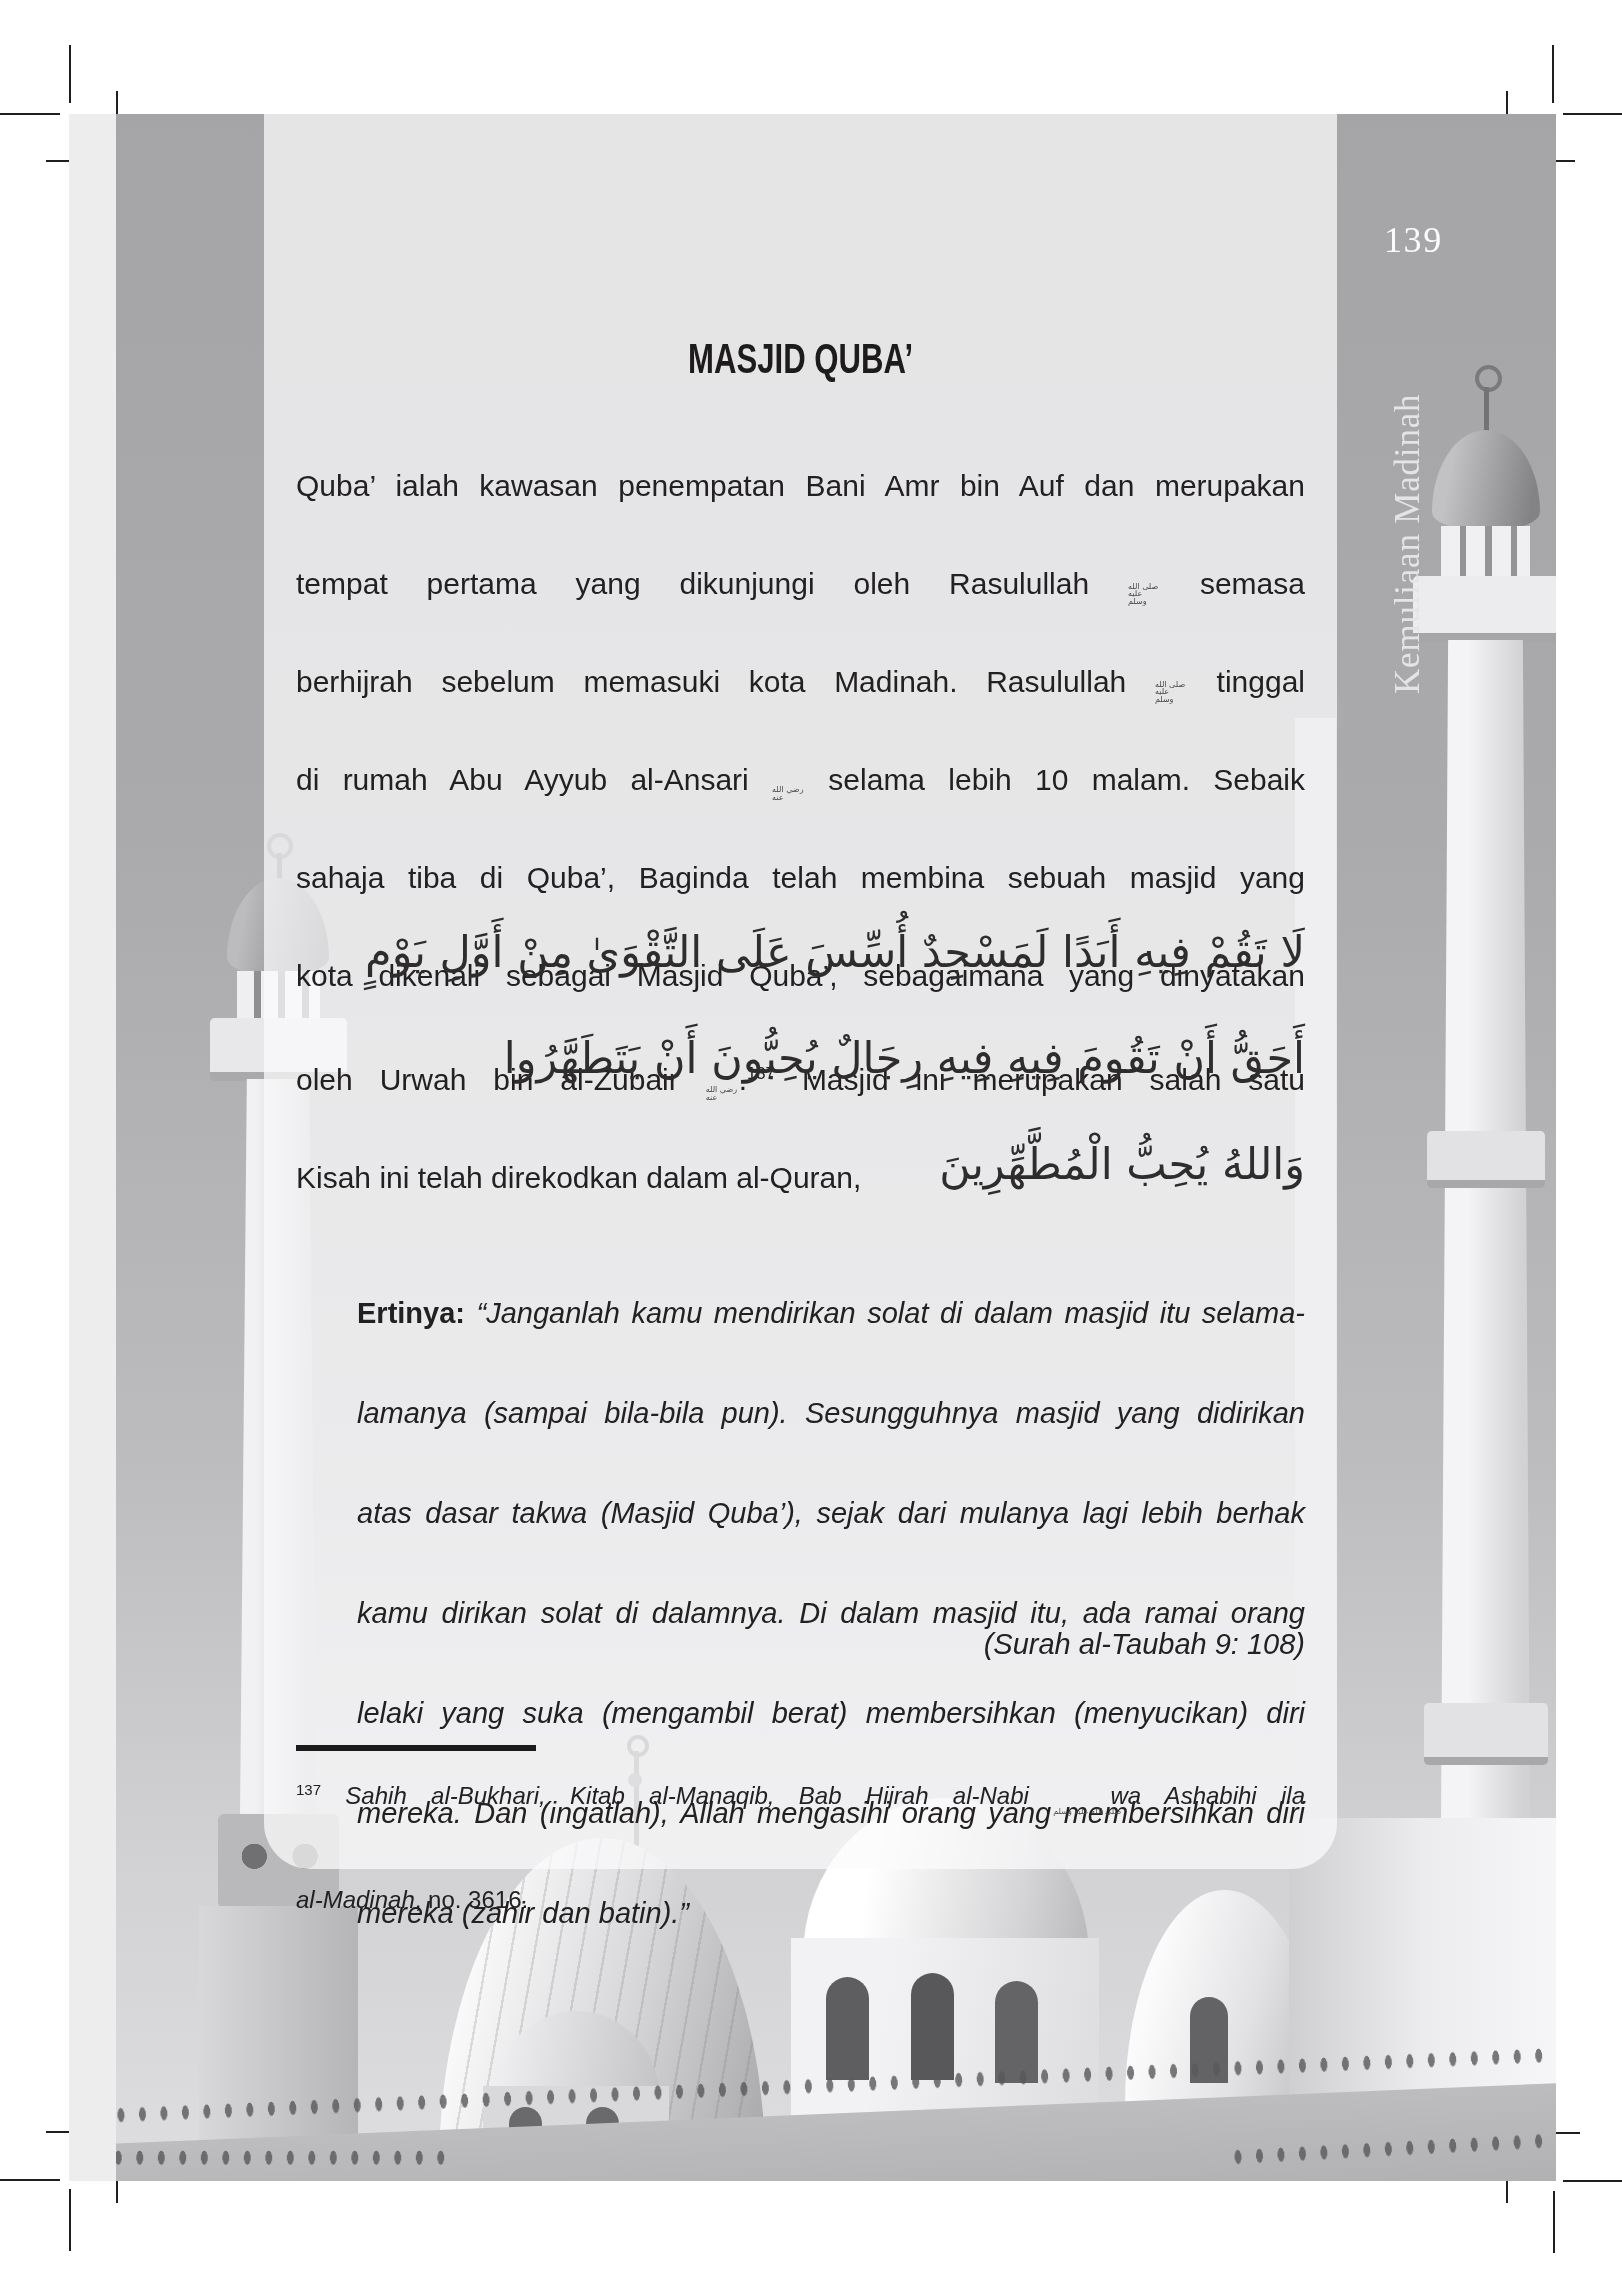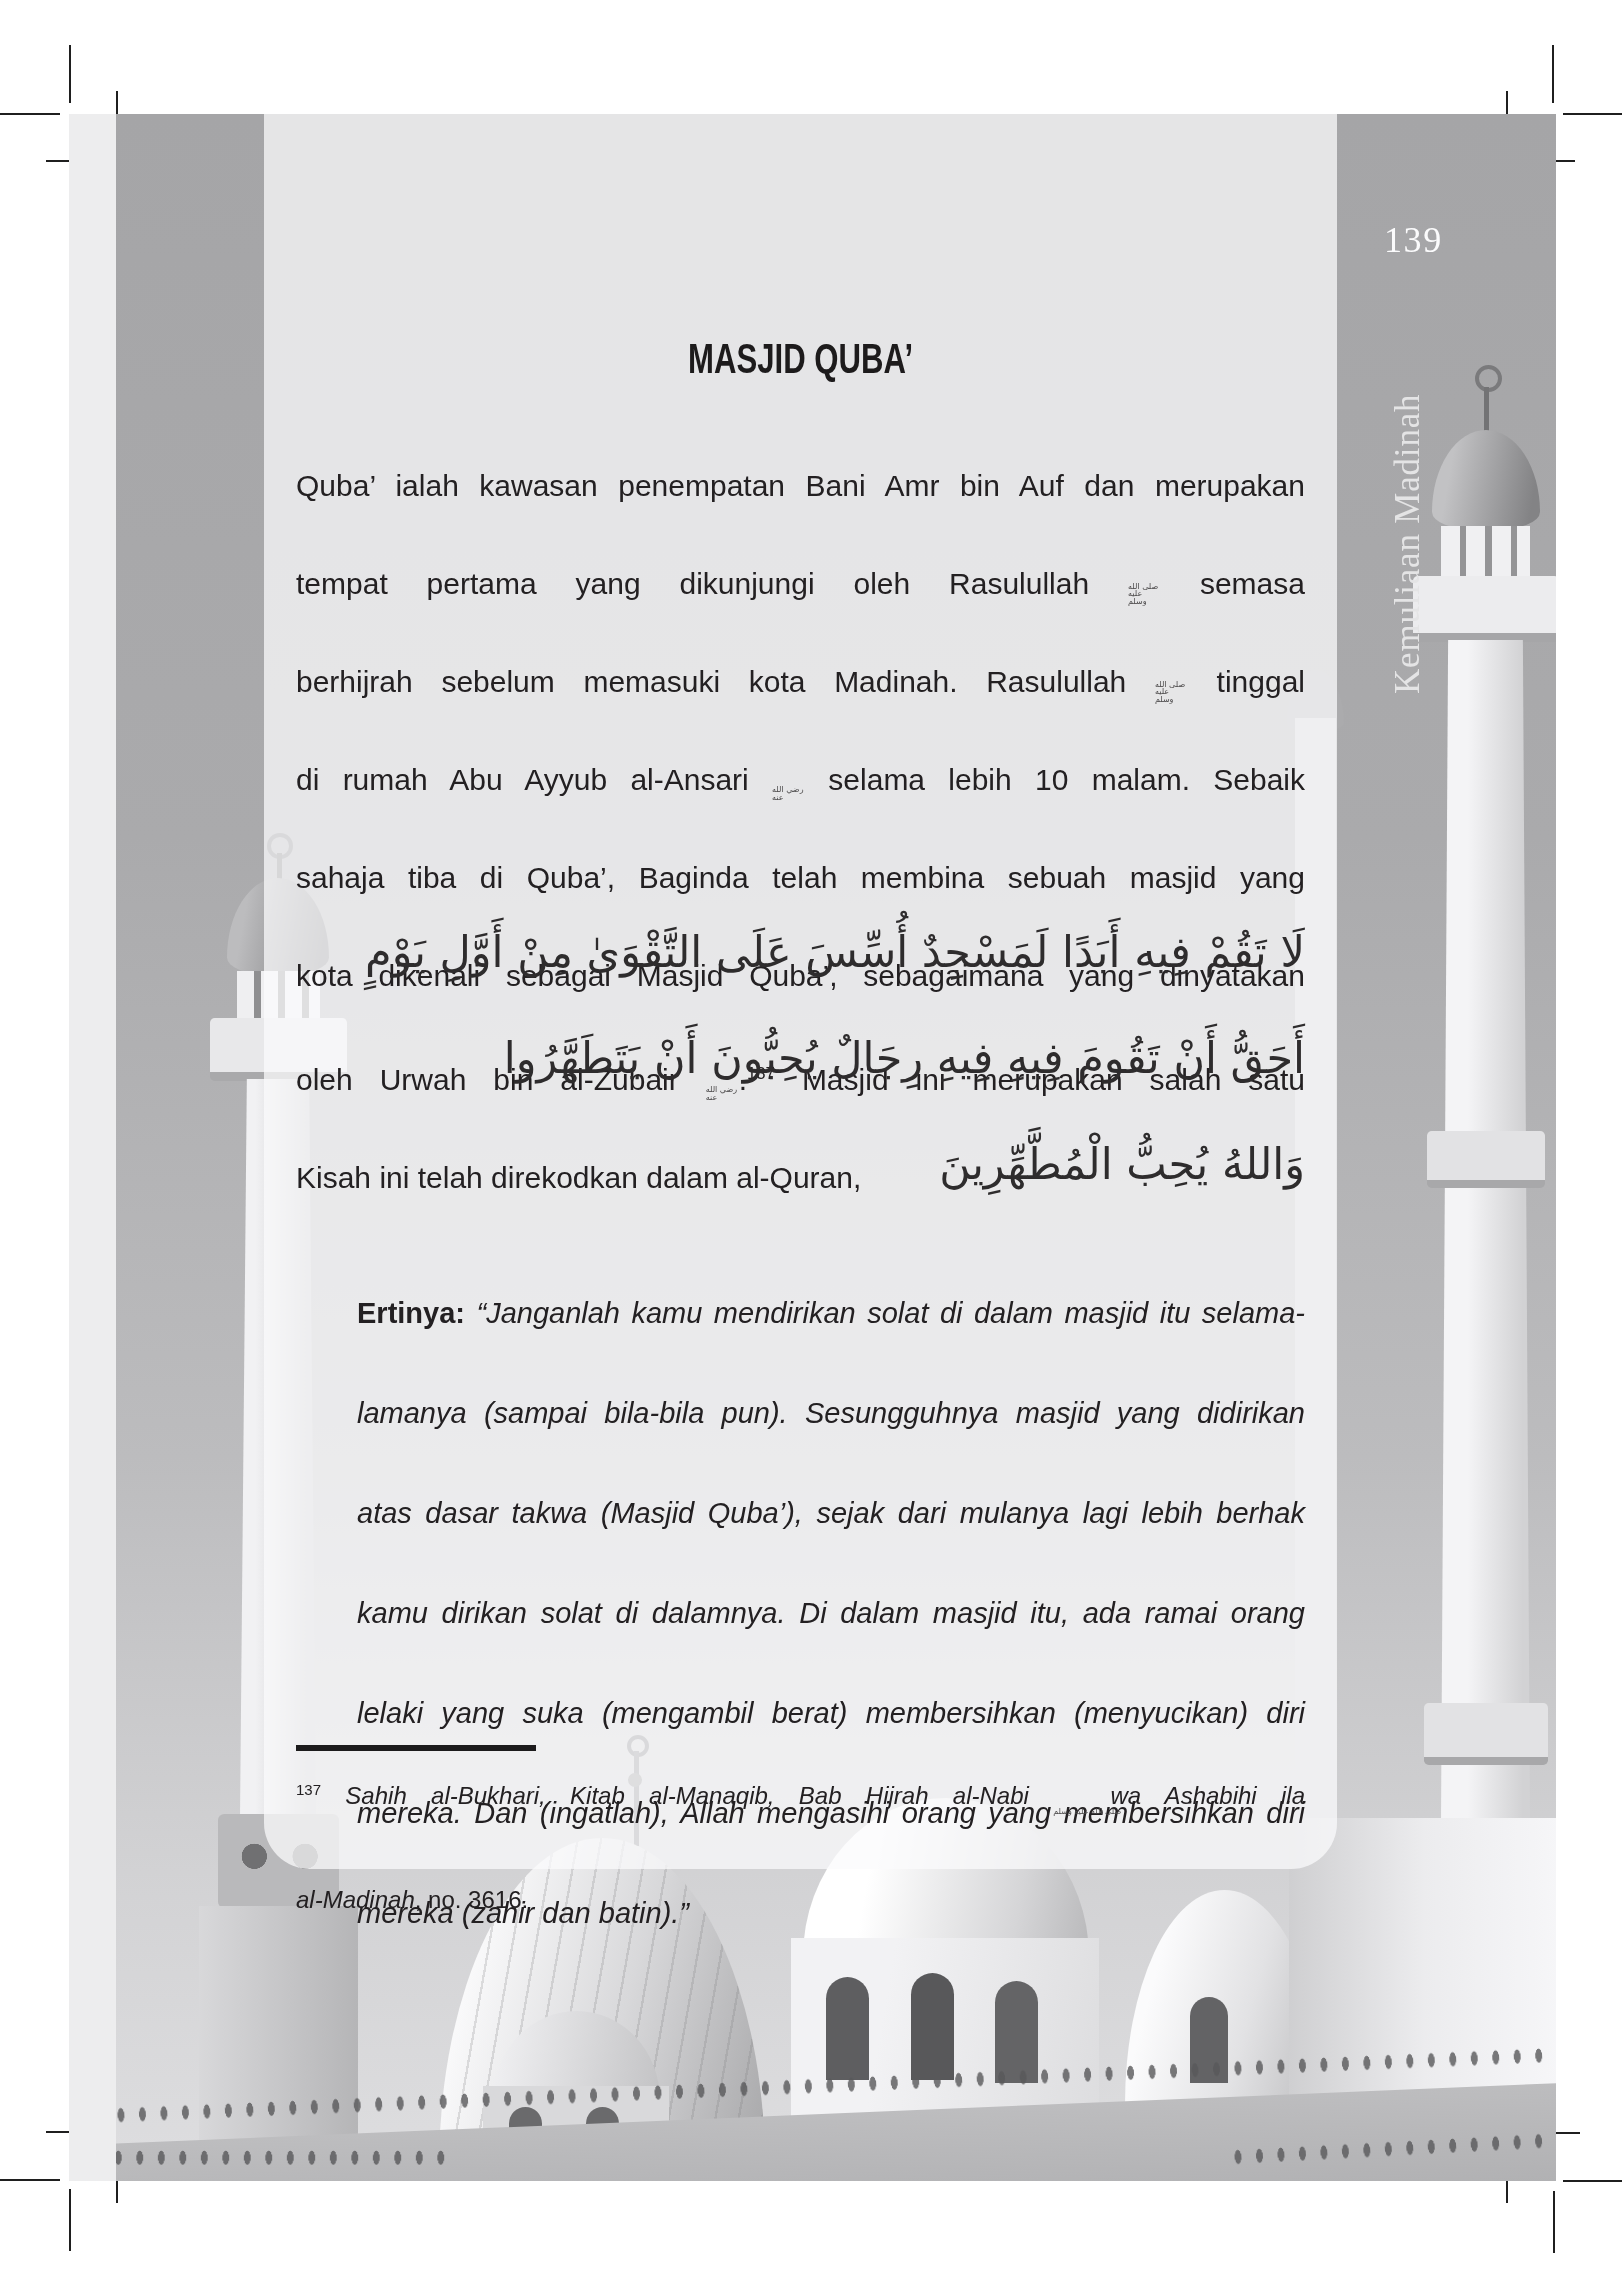--- a/index.html
+++ b/index.html
@@ -145,20 +145,21 @@
         </div>
       <div class="trans" id="translation-lines">
           <div class="tline just"><span class="sg-b">Ertinya: </span><span class="sg-i">“Janganlah kamu mendirikan solat di dalam masjid itu selama-</span></div>
           <div class="tline just"><span class="sg-i">lamanya (sampai bila-bila pun). Sesungguhnya masjid yang didirikan</span></div>
           <div class="tline just"><span class="sg-i">atas dasar takwa (Masjid Quba’), sejak dari mulanya lagi lebih berhak</span></div>
           <div class="tline just"><span class="sg-i">kamu dirikan solat di dalamnya. Di dalam masjid itu, ada ramai orang</span></div>
           <div class="tline just"><span class="sg-i">lelaki yang suka (mengambil berat) membersihkan (menyucikan) diri</span></div>
           <div class="tline just"><span class="sg-i">mereka. Dan (ingatlah), Allah mengasihi orang yang membersihkan diri</span></div>
           <div class="tline"><span class="sg-i">mereka (zahir dan batin).”</span></div>
         </div>
+      <div class="reference">(Surah al-Taubah 9: 108)</div>
       <div class="fnrule"></div>
       <div class="footnote" id="footnote-lines">
           <div class="tline just"><span class="sg-sup">137</span><span class="sg-r"> </span><span class="sg-i">Sahih al-Bukhari, Kitab al-Manaqib, Bab Hijrah al-Nabi </span><span class="sg-h">صلى الله عليه وسلم</span><span class="sg-i"> wa Ashabihi ila</span></div>
           <div class="tline"><span class="sg-i">al-Madinah</span><span class="sg-r">, no. 3616.</span></div>
         </div>
     </div>
 
     <div class="pageno">139</div>
     <div class="sidelabel">Kemuliaan Madinah</div>
   </div>

